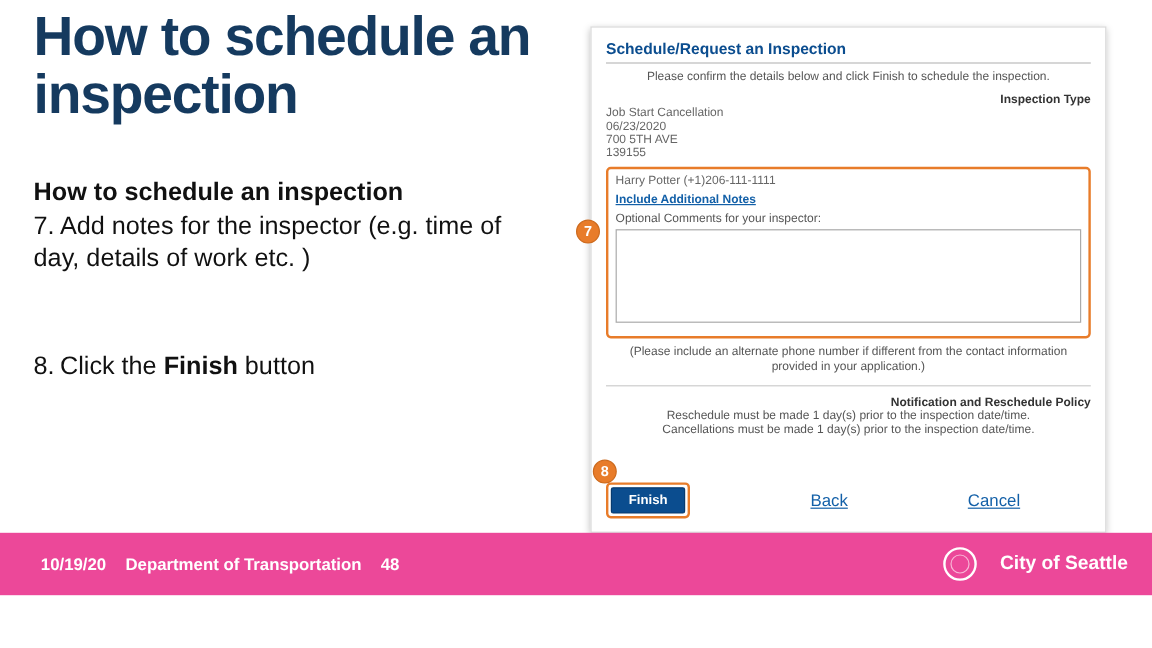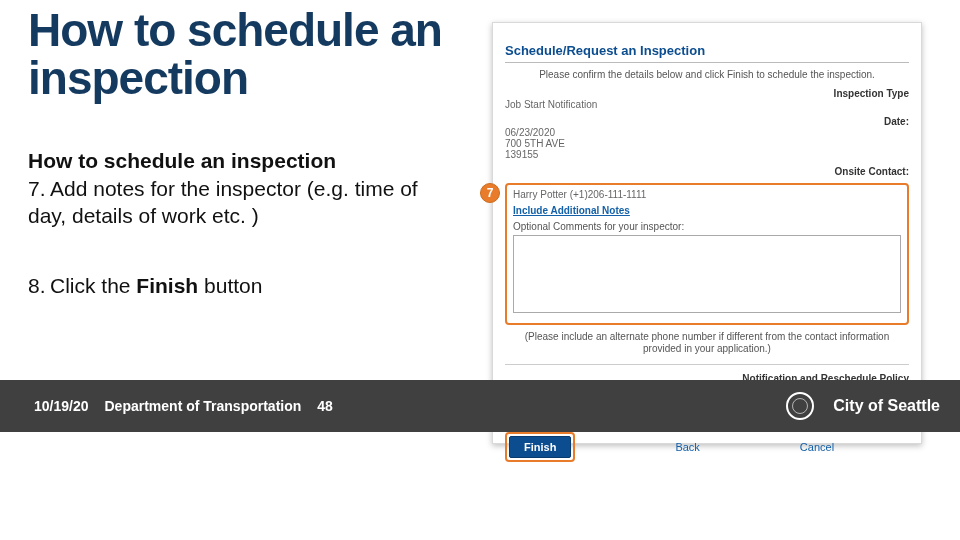--- a/index.html
+++ b/index.html
@@ -1,96 +1,95 @@
 <!DOCTYPE html>
 <html><head>
 <meta charset="utf-8">
 <style>
   * { box-sizing: border-box; margin: 0; padding: 0; }
   html, body { width: 960px; height: 540px; font-family: "Segoe UI", Arial, sans-serif; background: #fff; }
-  .slide { position: relative; width: 960px; height: 432px; }
+  .slide { position: relative; width: 960px; height: 496px; }
   .title { position: absolute; left: 28px; top: 6px; width: 420px; font-weight: 800; color: #153a5f; font-size: 46px; line-height: 1.05; letter-spacing: -1px; }
   .body-text { position: absolute; left: 28px; top: 148px; width: 420px; color: #111; font-size: 21px; line-height: 1.25; }
   .body-text .subhead { font-weight: 700; margin-bottom: 2px; }
   .body-text ol { list-style: none; padding-left: 0; }
   .body-text li { margin-bottom: 26px; }
   .body-text li .num { display: inline-block; width: 22px; }
   .body-text li .txt { display: inline; }
-  .footerbar { position: absolute; left: 0; right: 0; bottom: 0; height: 52px; background: #404040; color: #fff; display: flex; align-items: center; padding: 0 20px 0 34px; font-size: 14px; font-weight: 600; }
+  .footerbar { position: absolute; left: 0; right: 0; bottom: 0; height: 52px; background: #ec4899; color: #fff; display: flex; align-items: center; padding: 0 20px 0 34px; font-size: 14px; font-weight: 600; }
   .footerbar .sep { width: 16px; }
   .footerbar .spacer { flex: 1; }
   .city-logo { display: flex; align-items: center; gap: 19px; font-size: 16px; font-weight: 600; }
   .city-logo .medal { width: 28px; height: 28px; border-radius: 50%; border: 2px solid #fff; position: relative; }
   .city-logo .medal::after { content: ""; position: absolute; inset: 4px; border-radius: 50%; border: 1px solid rgba(255,255,255,0.6); }
   .city-logo .txt b { font-weight: 800; }
 
-  .shot { position: absolute; left: 492px; top: 22px; width: 430px; height: 422px; background: #fff; border: 1px solid #d9d9d9; box-shadow: 0 2px 6px rgba(0,0,0,0.25); padding: 20px 12px; font-family: Arial, sans-serif; color: #444; }
+  .shot { position: absolute; left: 492px; top: 22px; width: 430px; height: 422px; background: #fff; border: 1px solid #d9d9d9; box-shadow: 0 2px 6px rgba(0,0,0,0.25); padding: 10px 12px; font-family: Arial, sans-serif; color: #444; }
   .shot .panel-title { color: #0b4d8f; font-weight: 700; font-size: 13px; border-bottom: 1px solid #bbb; padding-bottom: 4px; margin-bottom: 6px; }
   .shot .small { font-size: 10px; color: #555; line-height: 1.25; text-align: center; }
   .shot .lbl { font-weight: 700; color: #333; font-size: 10px; margin-top: 6px; text-align: right; }
   .shot .val { font-size: 10px; color: #666; }
   .shot .hr { border: none; border-top: 1px solid #ccc; margin: 8px 0; }
   .notes-box { position: relative; border: 2px solid #e87c2a; border-radius: 4px; padding: 4px 6px 6px; margin-top: 6px; }
   .notes-box .link { color: #1360a8; text-decoration: underline; font-size: 10px; font-weight: 600; }
   .notes-box .opt { font-size: 10px; color: #555; margin: 3px 0; }
   .notes-box textarea { width: 100%; height: 78px; resize: none; font-size: 10px; border: 1px solid #aaa; }
   .btn-row { position: relative; margin-top: 36px; display: flex; align-items: center; gap: 100px; }
   .btn-finish-wrap { border: 2px solid #e87c2a; border-radius: 4px; padding: 2px; display: inline-block; }
   .btn-finish { background: #0b4d8f; color: #fff; font-weight: 700; font-size: 11px; padding: 4px 14px; border: 1px solid #083a6e; border-radius: 2px; cursor: pointer; }
-  .btn-link { color: #1360a8; font-size: 11px; cursor: pointer; }
+  .btn-link { color: #1360a8; font-size: 14px; text-decoration: underline; cursor: pointer; }
 
   .callout { position: absolute; width: 20px; height: 20px; background: #e87c2a; color: #fff; font-weight: 700; font-size: 12px; border-radius: 50%; display: flex; align-items: center; justify-content: center; border: 1px solid #cc6a1e; }
   .c7 { left: 480px; top: 183px; }
   .c8 { left: 494px; top: 383px; }
 </style>
 </head>
 <body>
 
 <div class="slide">
 
   <h1 class="title">How to schedule an inspection</h1>
 
   <div class="body-text">
     <div class="subhead">How to schedule an inspection</div>
     <ol>
       <li>
         <span class="num">7.</span><span class="txt">Add notes for the inspector (e.g. time of day, details of work etc. )</span>
       </li>
-      <li style="margin-top:44px;">
+      <li style="margin-top:64px;">
         <span class="num">8.</span><span class="txt"><span>Click the </span><b>Finish</b><span> button</span></span>
       </li>
     </ol>
   </div>
 
   <div class="shot">
     <div class="panel-title">Schedule/Request an Inspection</div>
     <div class="small">Please confirm the details below and click Finish to schedule the inspection.</div>
 
     <div class="lbl">Inspection Type</div>
-    <div class="val">Job Start Notification</div>
+    <div class="val">Job Start Cancellation</div>
 
-    <div class="lbl">Date:</div>
     <div class="val">06/23/2020</div>
 
     <div class="val">700 5TH AVE</div>
     <div class="val">139155</div>
 
-    <div class="lbl">Onsite Contact:</div>
 
     <div class="notes-box">
       <div class="val">Harry Potter (+1)206-111-1111</div>
       <a class="link">Include Additional Notes</a>
       <div class="opt">Optional Comments for your inspector:</div>
       <textarea style=""></textarea>
     </div>
 
     <div class="small" style="margin-top:6px;">(Please include an alternate phone number if different from the contact information provided in your application.)</div>
     <hr class="hr">
     <div class="lbl">Notification and Reschedule Policy</div>
     <div class="small">Reschedule must be made 1 day(s) prior to the inspection date/time.</div>
+    <div class="small">Cancellations must be made 1 day(s) prior to the inspection date/time.</div>
 
     <div class="btn-row">
       <span class="btn-finish-wrap">
         <button class="btn-finish">Finish</button>
       </span>
       <a class="btn-link">Back</a>
       <a class="btn-link">Cancel</a>
     </div>
   </div>
 

